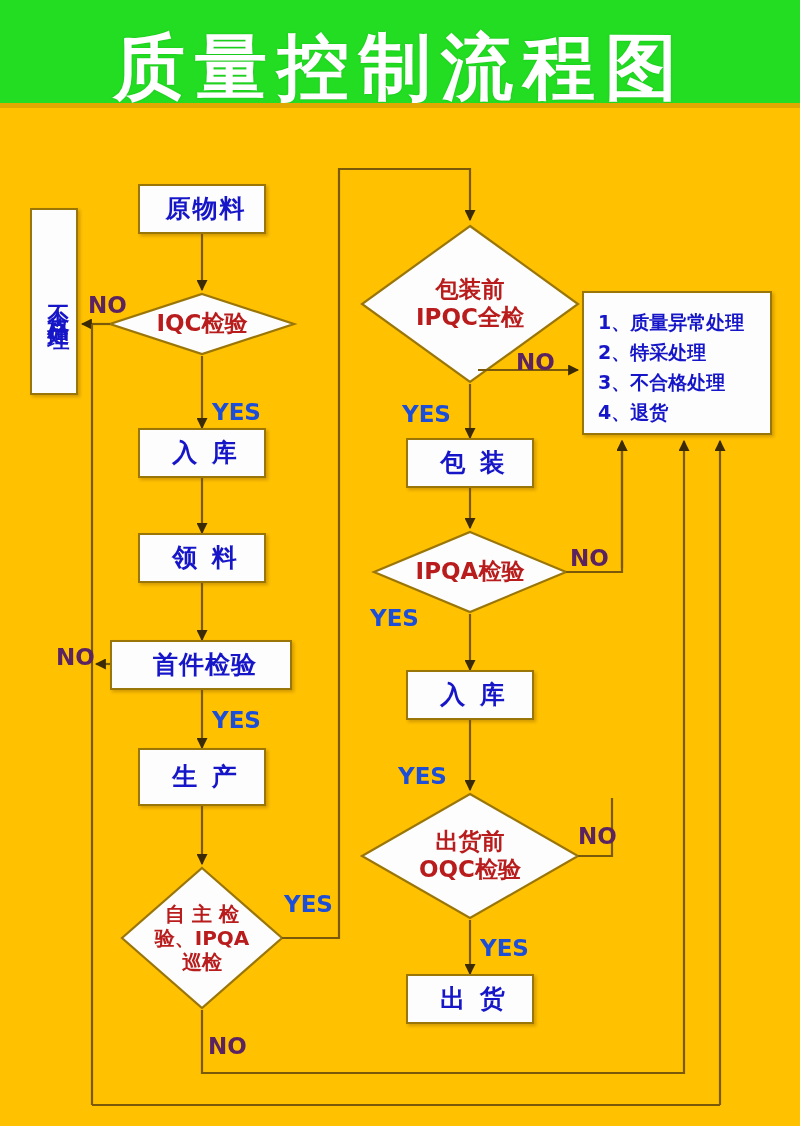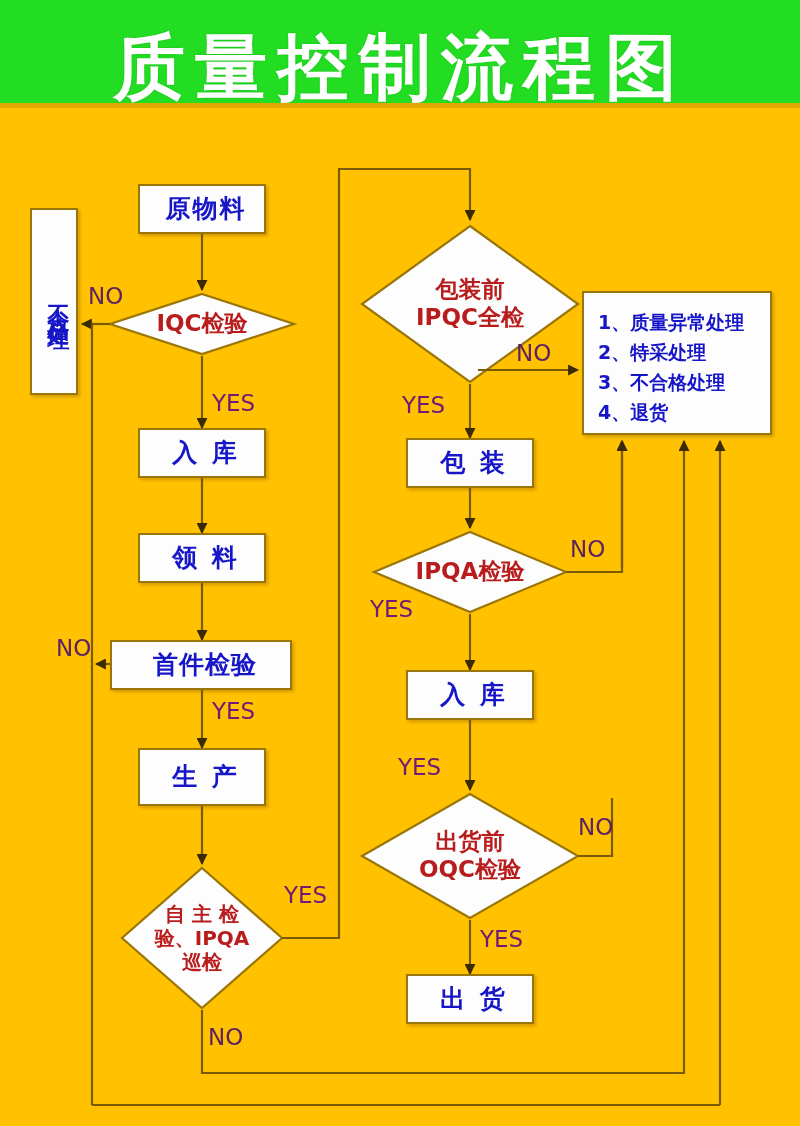--- a/index.html
+++ b/index.html
@@ -51,26 +51,27 @@
   .diamond-label{
     position:absolute;left:0;top:0;width:100%;height:100%;
     display:flex;align-items:center;justify-content:center;
     color:#b91c1c;font-weight:bold;text-align:center;line-height:1.2;
     pointer-events:none;
     font-family:"DejaVu Sans","Liberation Sans",sans-serif;
   }
   .edge-label{
     position:absolute;
     color:#4A2A05;
-    font-weight:normal;
+    font-weight:bold;
     font-family:"DejaVu Sans","Liberation Sans",sans-serif;
     white-space:nowrap;
+    margin-top:9px;
   }
   .lbl-no{color:#5B2460;}
-  .lbl-yes{color:#701a75;}
+  .lbl-yes{color:#1d4ed8;}
   .vtext{
     writing-mode:vertical-rl;
     text-orientation:upright;
     letter-spacing:6px;
   }
   .listbox{
     align-items:center;justify-content:flex-end;
     flex-direction:column;
     padding:9px 0 0 14px;
   }

